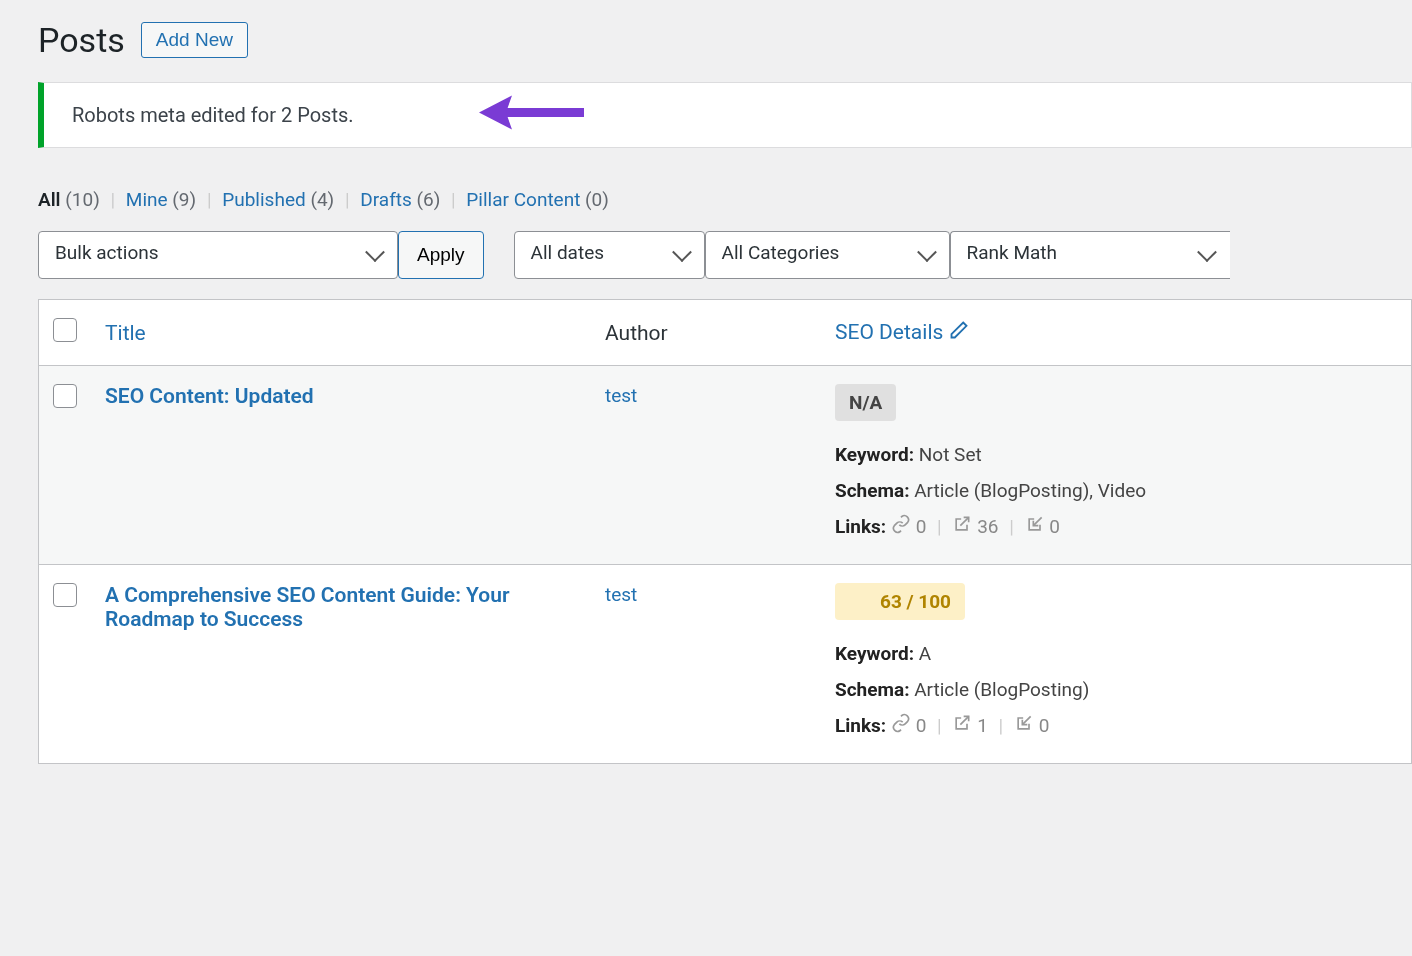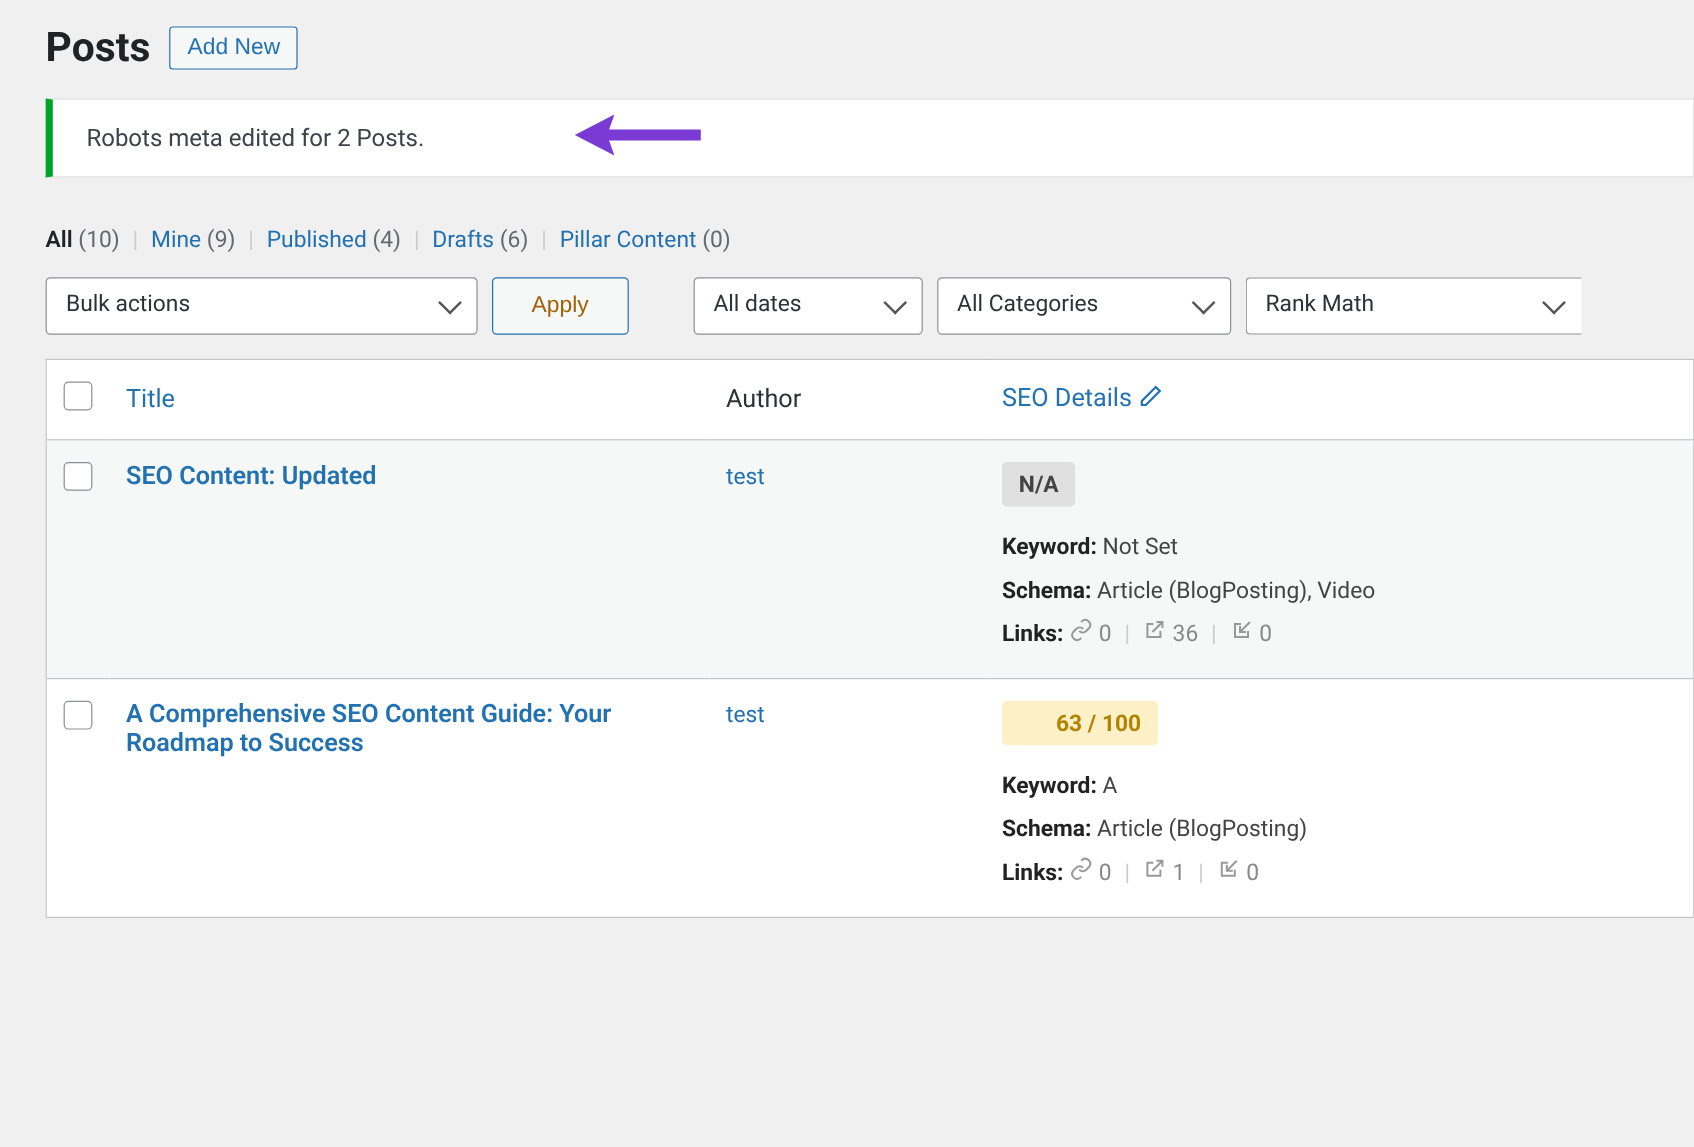--- a/index.html
+++ b/index.html
@@ -14,21 +14,21 @@
     padding: 20px 0 0 38px;
   }
   .header-row {
     display: flex;
     align-items: center;
     gap: 16px;
     margin-bottom: 22px;
   }
   .page-title {
     font-size: 34px;
-    font-weight: 700;
+    font-weight: 400;
     color: #1d2327;
   }
   .add-new-btn {
     border: 1px solid #2271b1;
     color: #2271b1;
     background: #f6f7f7;
     padding: 6px 14px;
     font-size: 19px;
     border-radius: 3px;
     cursor: pointer;
@@ -66,21 +66,21 @@
   .subsubsub .count {
     color: #646970;
     font-weight: 400;
   }
   .subsubsub .sep {
     color: #ccc;
     margin: 0 6px;
   }
   .tablenav {
     display: flex;
-    gap: 12px;
+    gap: 0;
     margin-bottom: 20px;
   }
   .select-wrap {
     position: relative;
     display: inline-block;
   }
   .select-wrap select, .select-style {
     -webkit-appearance: none;
     appearance: none;
     border: 1px solid #8c8f94;
@@ -99,23 +99,23 @@
     top: 50%;
     width: 12px;
     height: 12px;
     border-right: 2px solid #555;
     border-bottom: 2px solid #555;
     transform: translateY(-70%) rotate(45deg);
     pointer-events: none;
   }
   .apply-btn {
     border: 1px solid #2271b1;
-    color: #a16207;
+    color: #000000;
     background: #f6f7f7;
-    padding: 9px 32px;
+    padding: 9px 18px;
     font-size: 19px;
     border-radius: 4px;
     cursor: pointer;
   }
   #bulk-select { width: 360px; }
   #dates-select { width: 191px; }
   #cat-select { width: 245px; }
   #rm-select { width: 280px; border-right: none; border-radius: 4px 0 0 4px;}
   
   table.wp-list-table {

